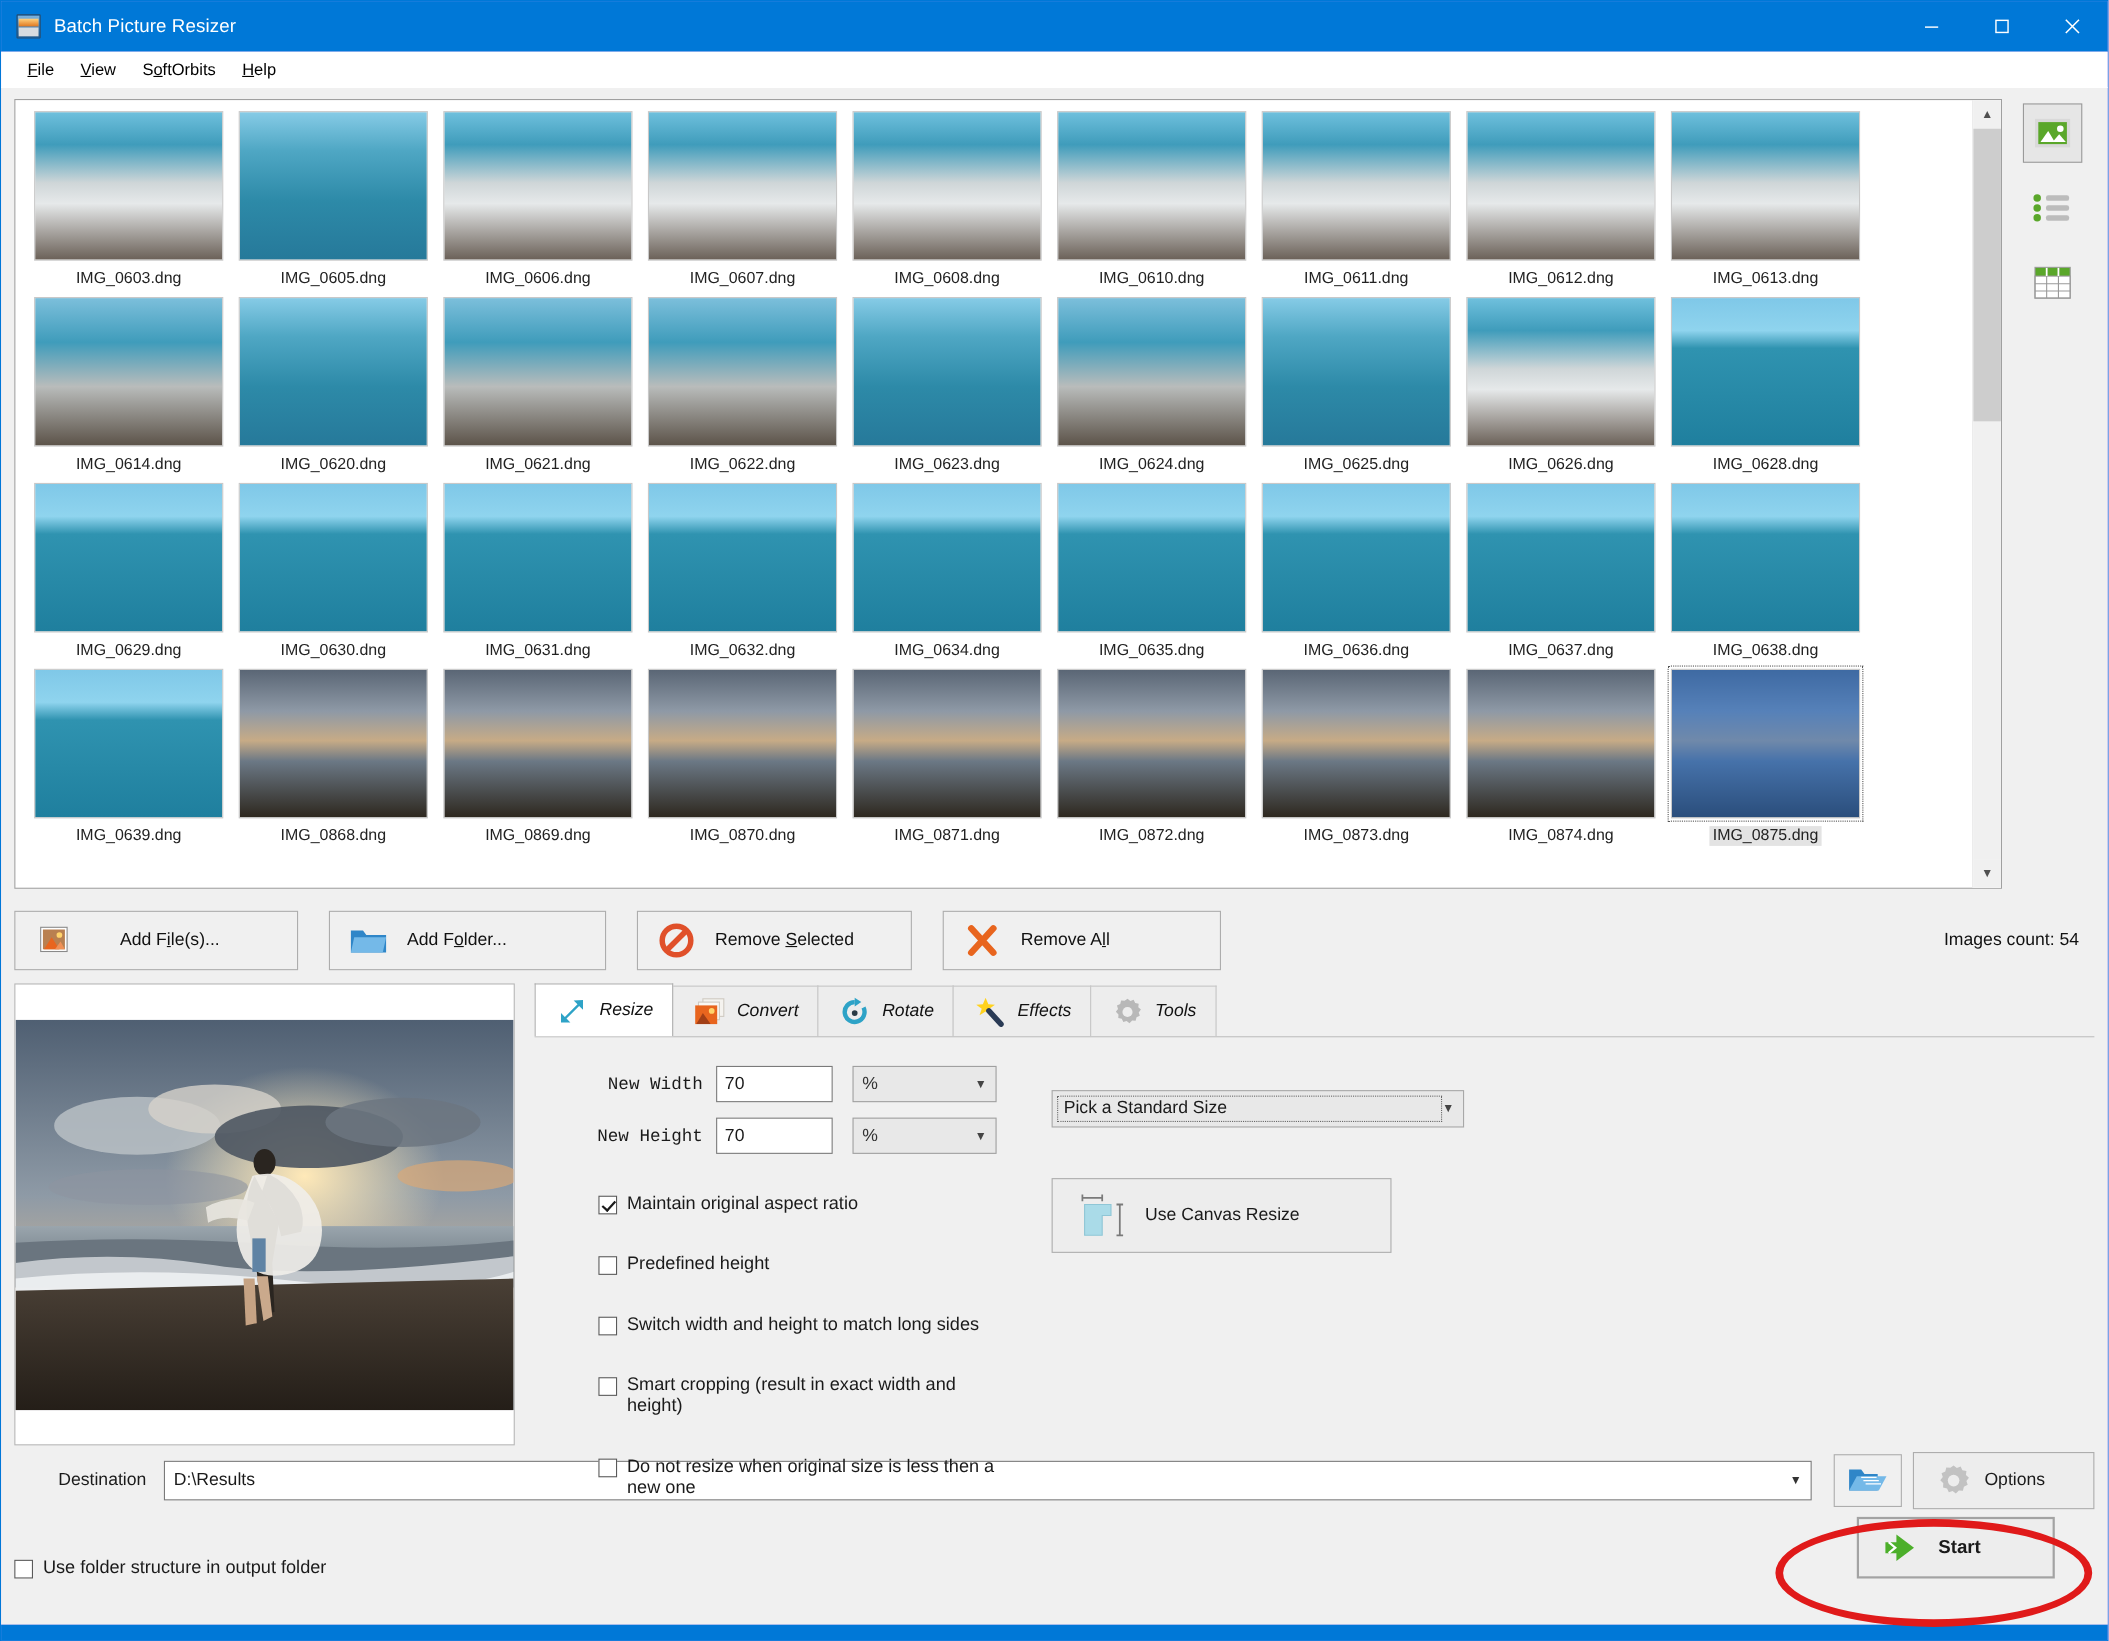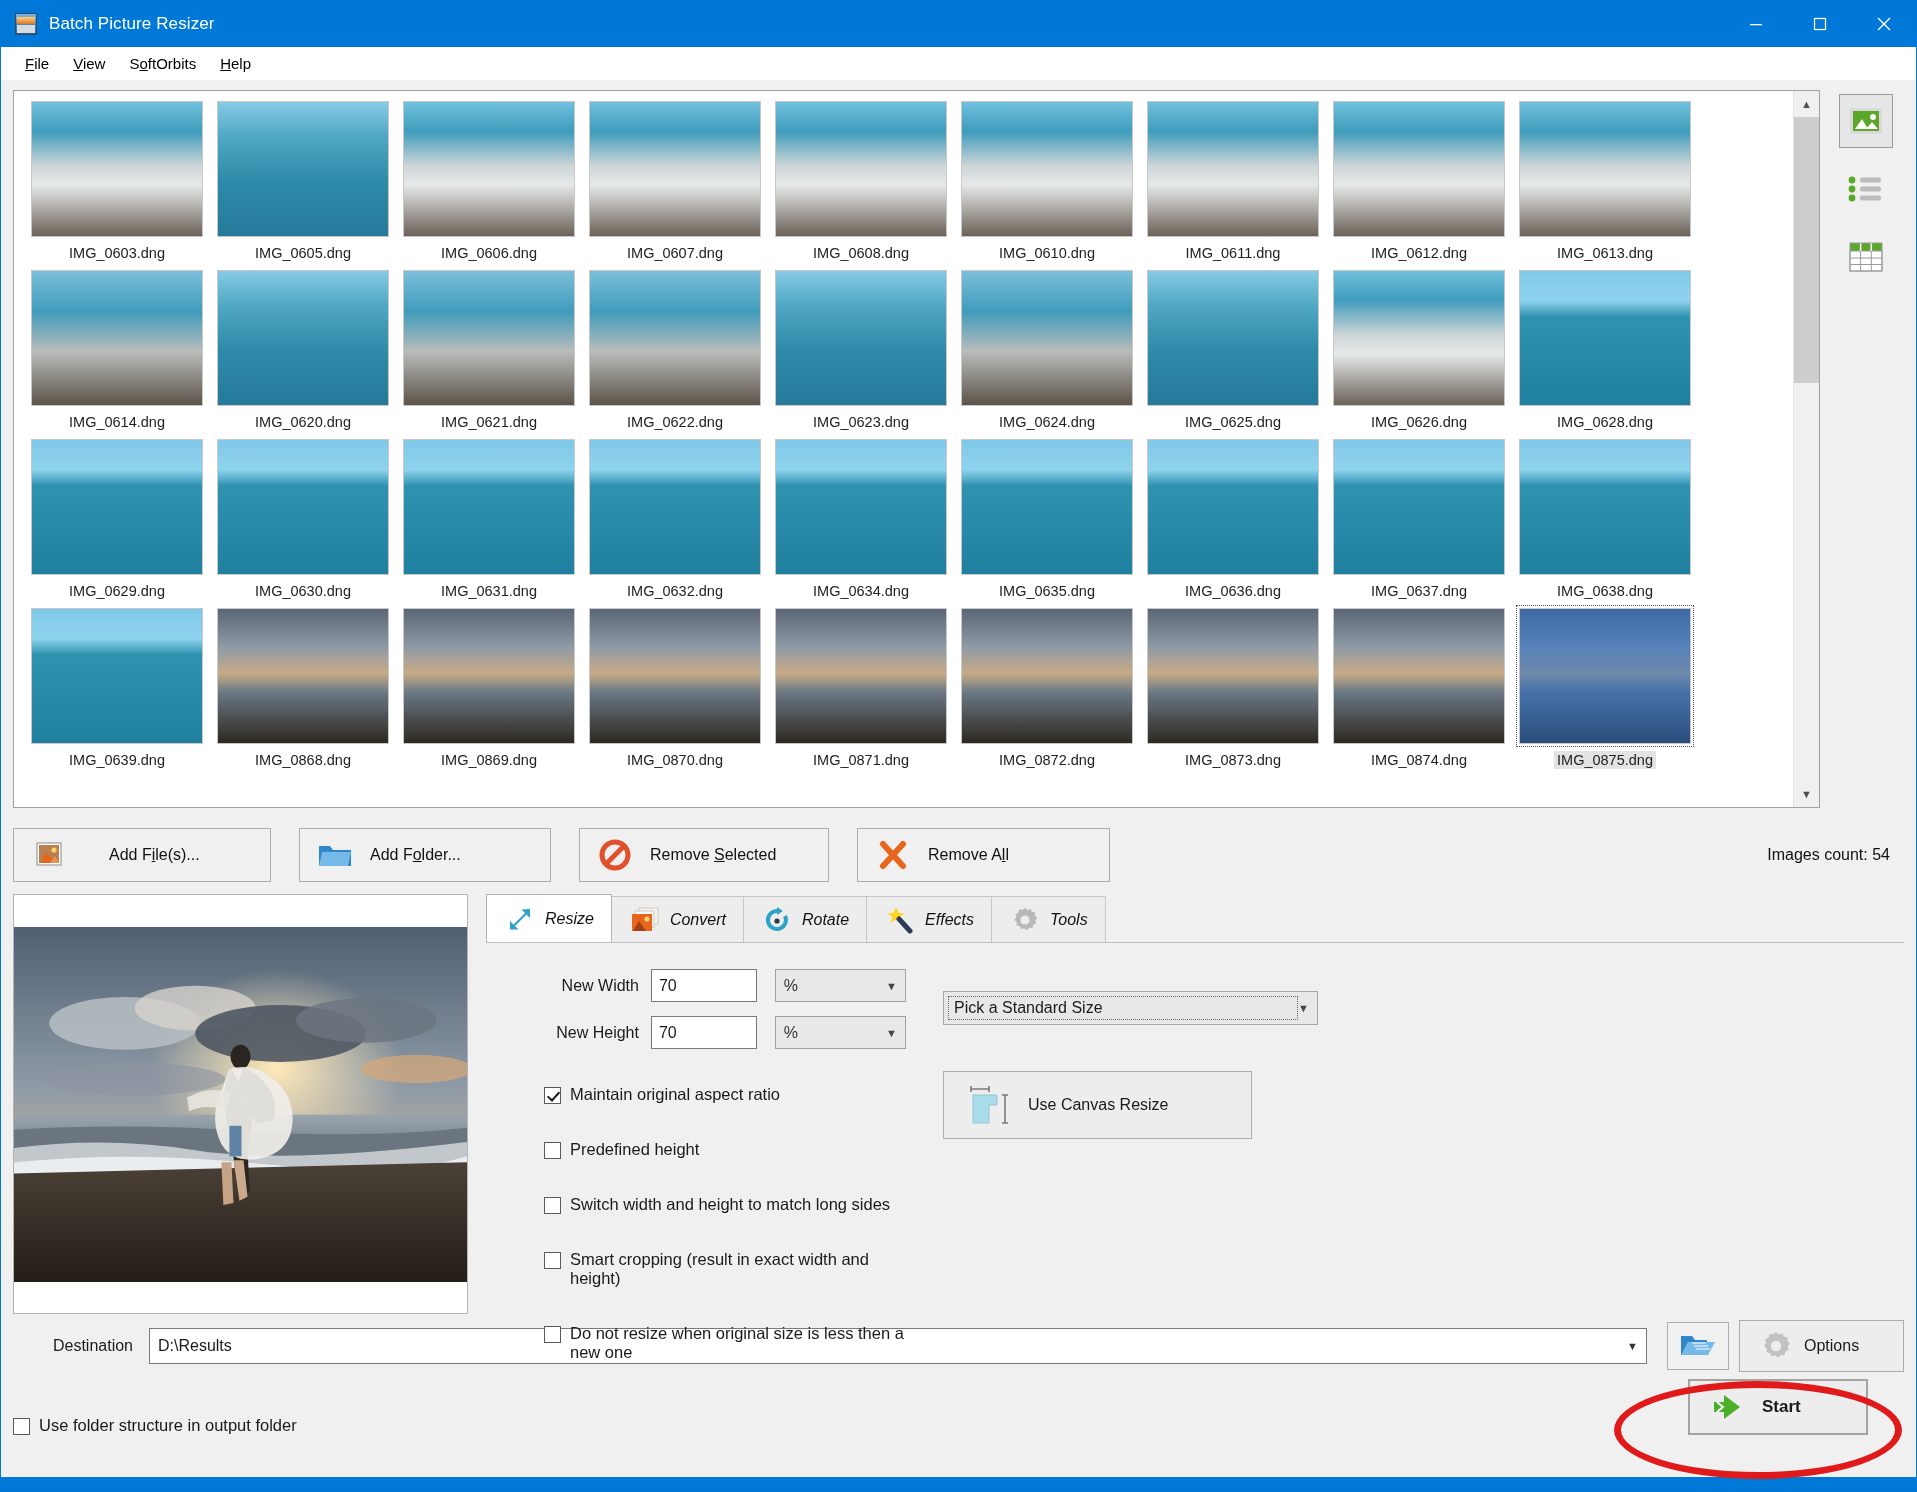--- a/index.html
+++ b/index.html
@@ -99,37 +99,37 @@
          font-size:16px; color:#111; background:#ededed; border:1px solid #c6c6c6;
          border-bottom:none; margin-right:-1px;font-style:italic; }
   .tab.active { background:#fff; border-color:#b0b0b0; height:48px; position:relative; z-index:2; }
   .tab .t-ico { width:32px; height:32px; margin-right:9px; display:flex;
                 align-items:center; justify-content:center; }
   .tab-panel { flex:1; border-top:1px solid #c0c0c0; padding:26px 0 0 0;
                display:flex; position:relative; }
 
   .form-left { width:420px; padding-left:28px; }
   .frow { display:flex; align-items:center; margin-bottom:14px; }
-  .frow label { width:128px; text-align:right; font-size:16px; margin-right:12px; }
+  .frow label { width:128px; text-align:right; font-size:16px; margin-right:12px;font-family:Liberation Mono, monospace; }
   .txtbox { width:108px; height:33px; border:1px solid #7a7a7a; background:#fff;
             font-size:16px; padding:0 7px; display:flex; align-items:center; }
   .combo { width:134px; height:33px; border:1px solid #a0a0a0; background:#e8e8e8;
            display:flex; align-items:center; padding:0 8px; font-size:16px;
            margin-left:18px; justify-content:space-between; }
   .combo .cv { color:#333; }
   .caret { font-size:11px; color:#444; }
 
   .checks { padding-left:30px; margin-top:16px; }
   .chk { display:flex; align-items:flex-start; margin-bottom:26px; font-size:16.5px;margin-top:36px; }
   .box { width:17px; height:17px; border:1px solid #5a5a5a; background:#fff;
          margin-right:9px; flex:0 0 17px; position:relative; margin-top:2px; }
   .box.on::after { content:""; position:absolute; left:5px; top:1px; width:5px; height:10px;
                    border:solid #1a1a1a; border-width:0 2px 2px 0; transform:rotate(42deg); }
 
-  .form-right { position:absolute; left:457px; top:26px; }
+  .form-right { position:absolute; left:470px; top:26px; }
   .std-combo { width:375px; height:34px; border:1px solid #a8a8a8; background:#e8e8e8;
                display:flex; align-items:center; justify-content:space-between;
                padding:0 8px 0 4px; font-size:16px; margin-top:22px; }
   .std-inner { flex:1; border:1px dotted #666; padding:2px 5px; }
   .canvas-btn { width:309px; height:68px; background:#ededed; border:1px solid #adadad;
                 display:flex; align-items:center; margin-top:46px; font-size:16px; }
   .canvas-btn .cico { width:56px; margin:0 10px 0 18px; display:flex;
                       align-items:center; justify-content:center; }
 
   

